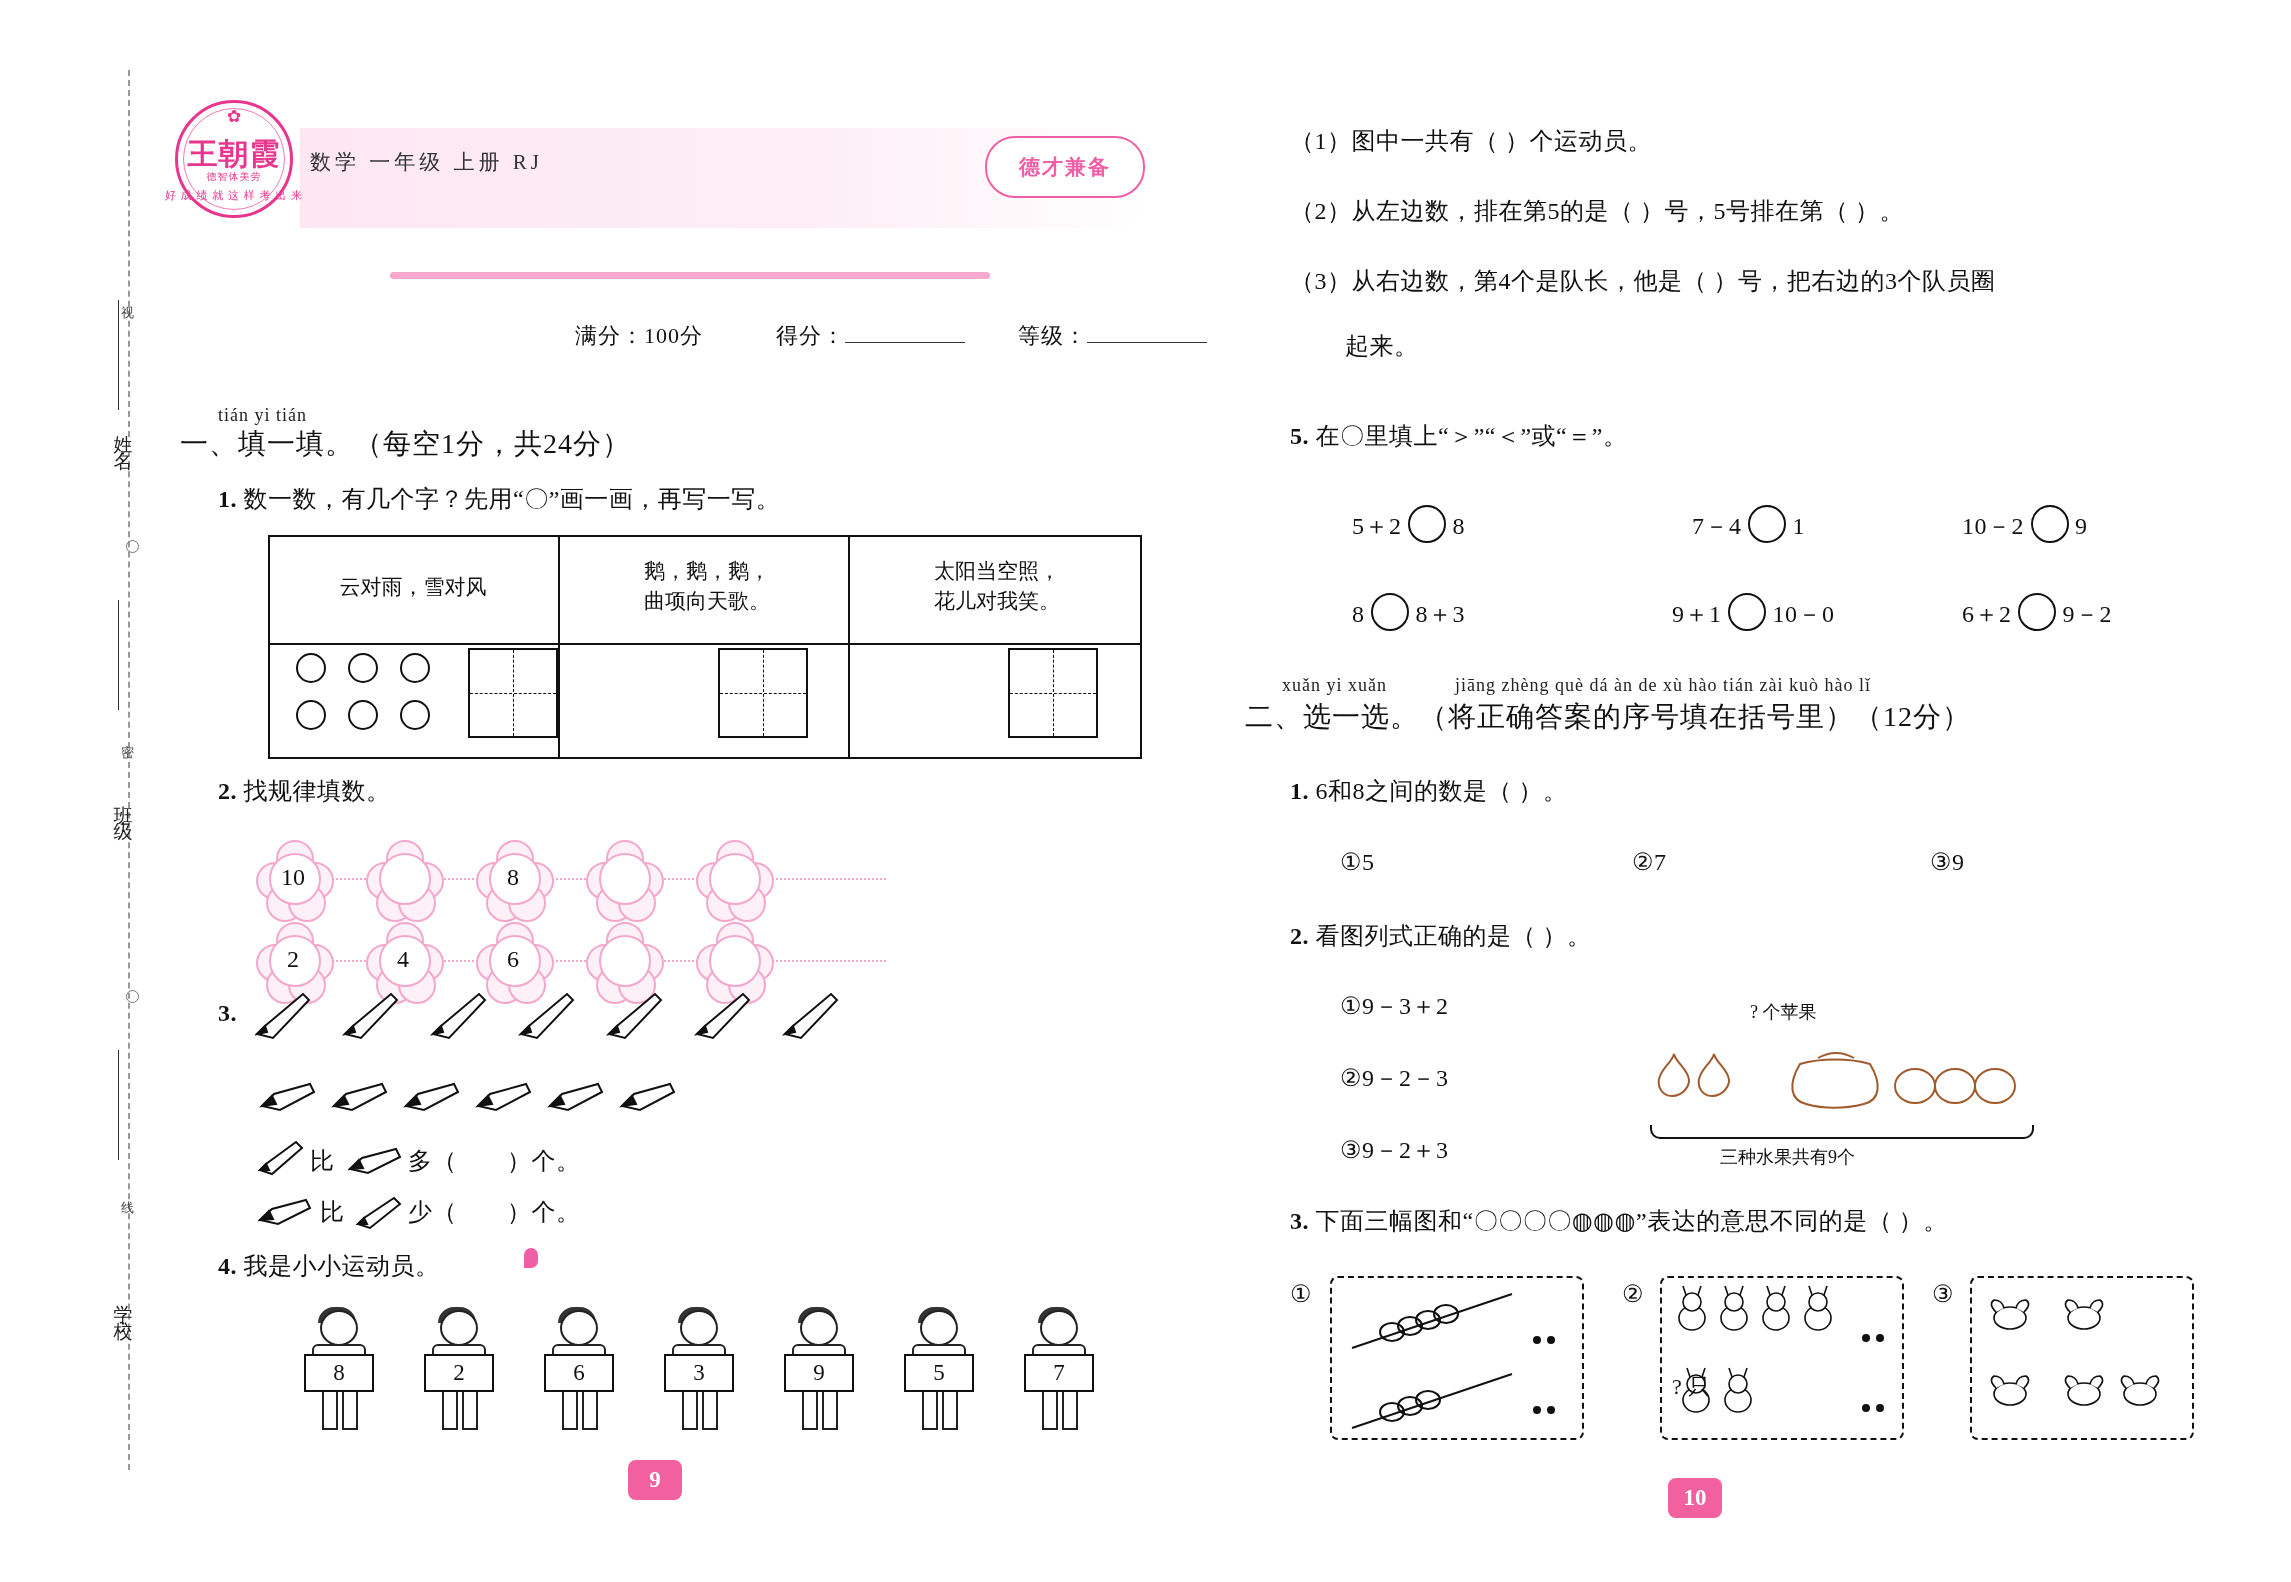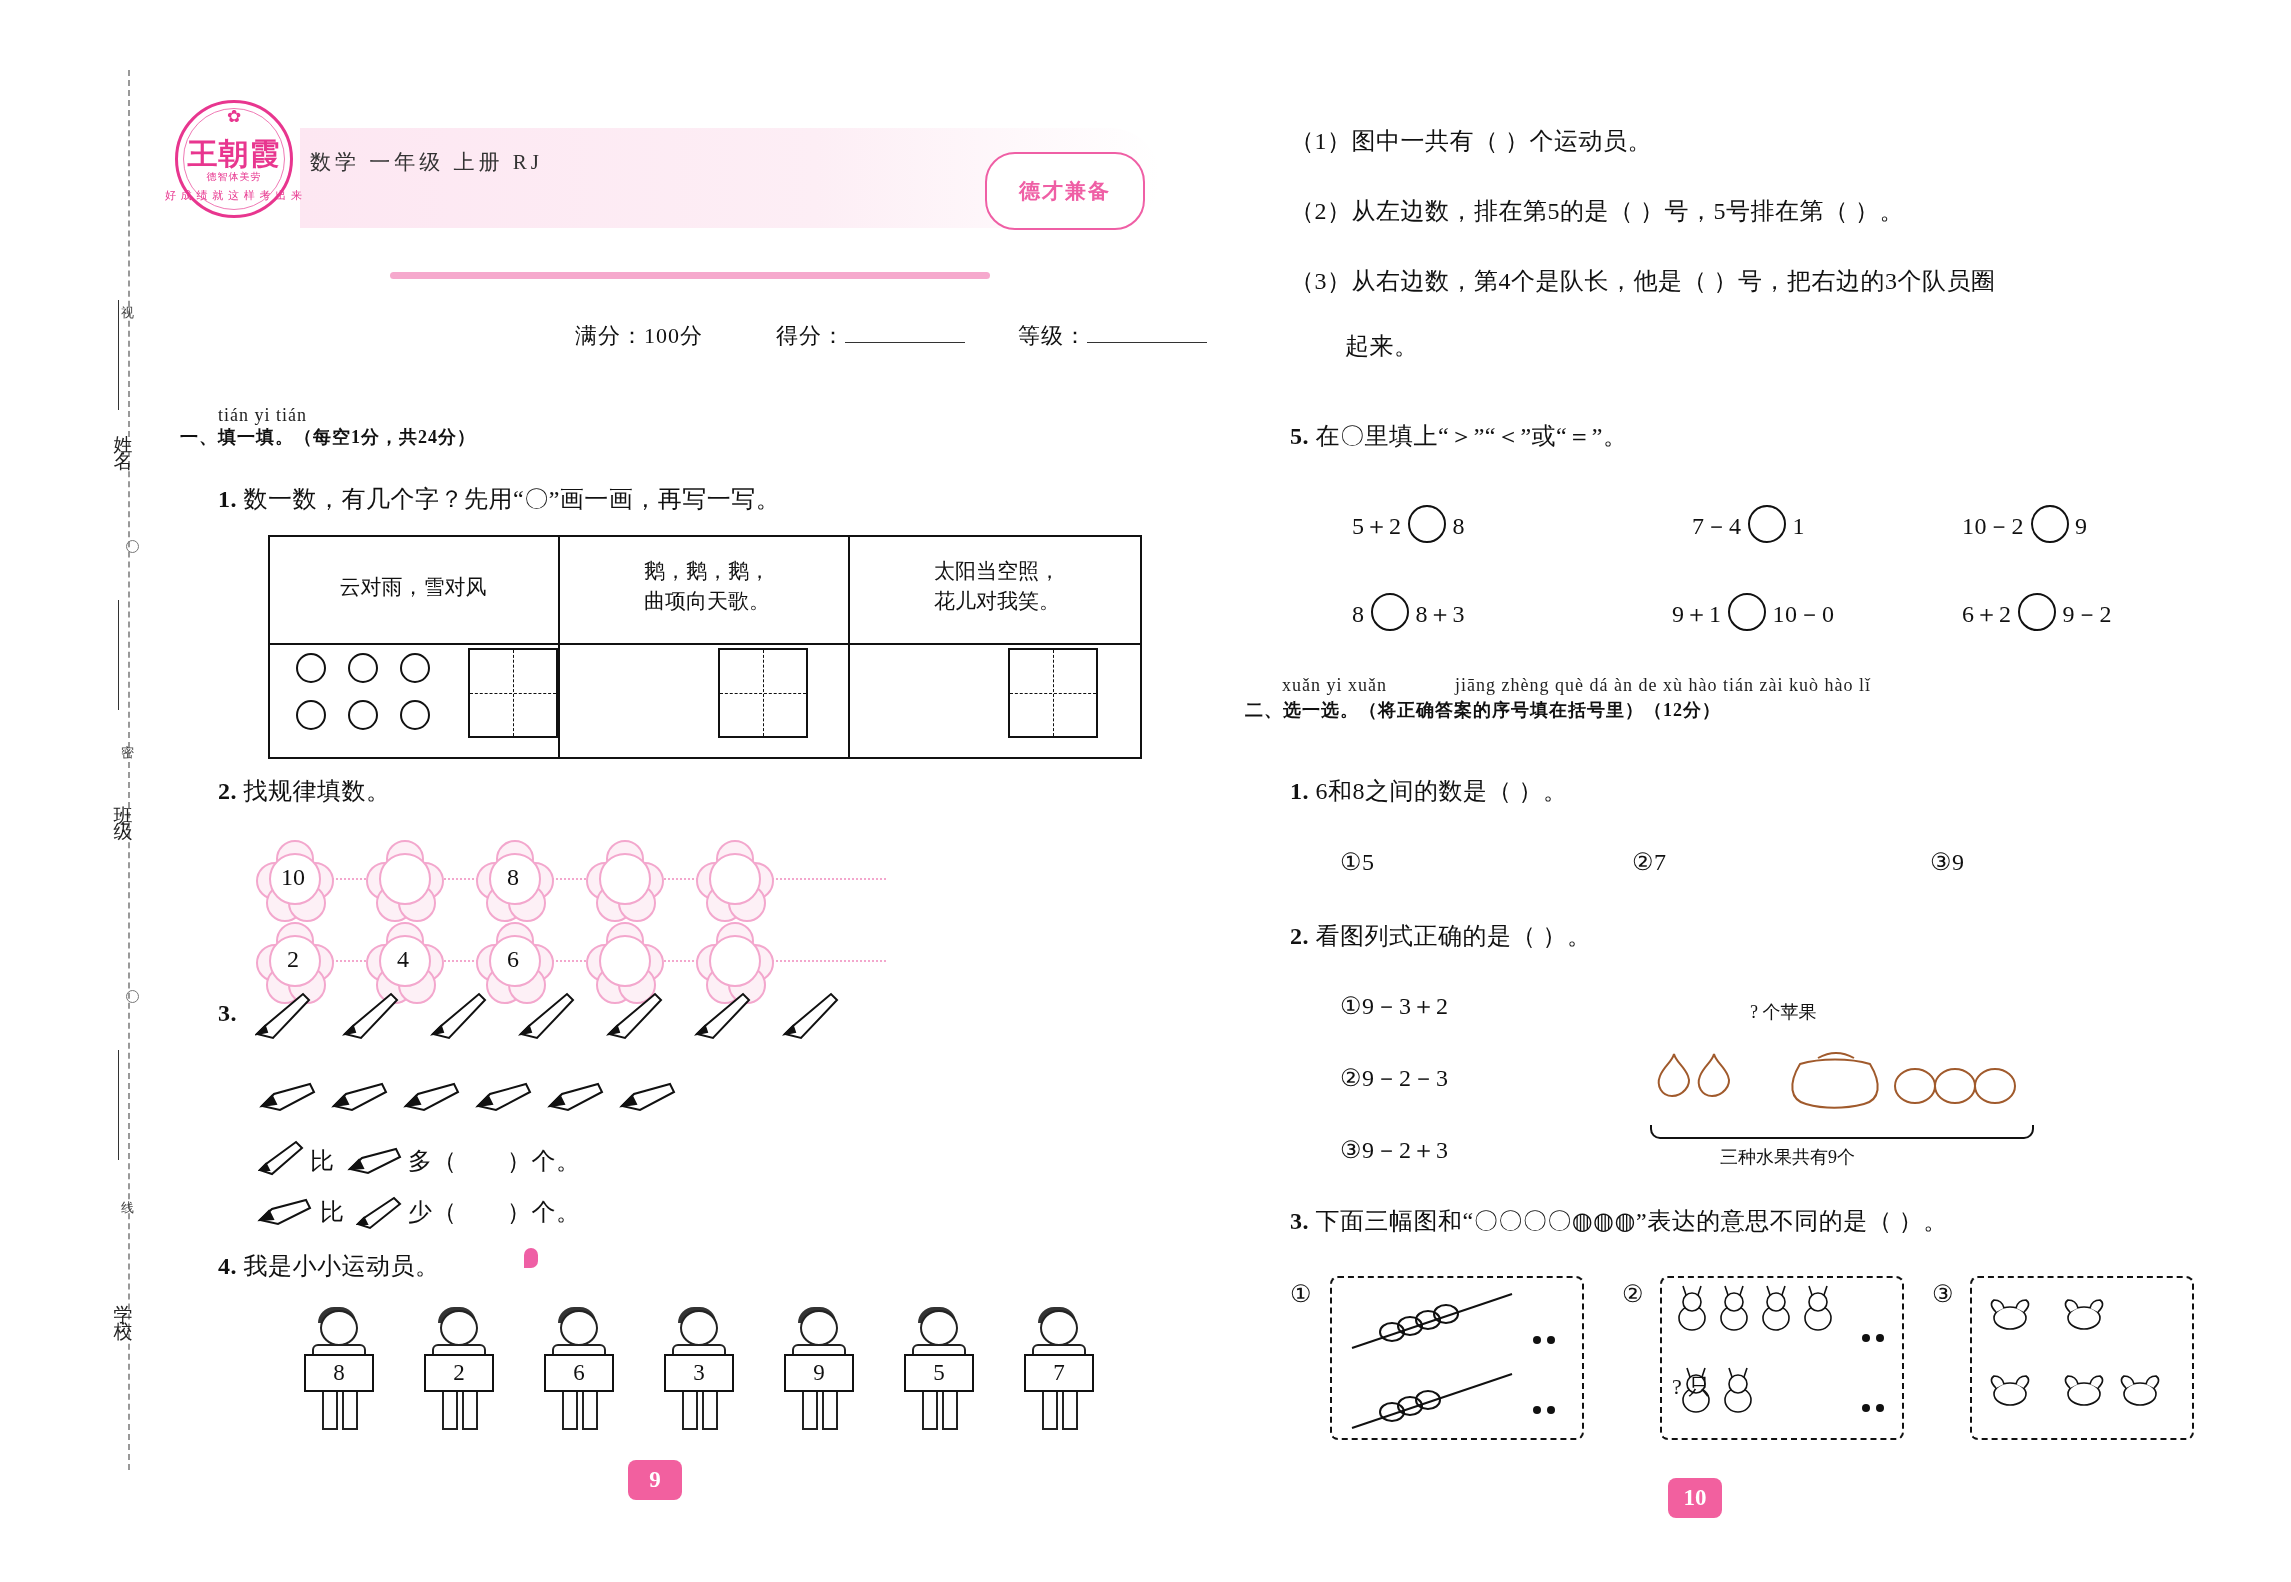--- a/index.html
+++ b/index.html
@@ -70,35 +70,35 @@
   .subject-line{
     position:absolute;left:310px;top:148px;font-size:21px;color:#333;letter-spacing:4px;
   }
   .paper-title{
     position:absolute;left:460px;top:216px;font-size:40px;font-weight:bold;color:#111;letter-spacing:3px;
   }
   .title-underline{
     position:absolute;left:390px;top:272px;width:600px;height:7px;background:#f6a9cd;border-radius:4px;
   }
   .badge{
-    position:absolute;left:985px;top:152px;width:160px;height:78px;
+    position:absolute;left:985px;top:136px;width:160px;height:62px;
   }
   .badge .bb{
     position:absolute;inset:0;border:2px solid #ef5fa5;border-radius:30px;background:#fff;
   }
   .badge .txt{
     position:absolute;left:50%;top:50%;transform:translate(-50%,-50%);
     color:#ef5fa5;font-size:21px;font-weight:bold;letter-spacing:2px;white-space:nowrap;
   }
   .scoreline{position:absolute;top:318px;left:575px;font-size:22px;letter-spacing:1px;}
   .scoreline span{display:inline-block;}
   .ul{display:inline-block;border-bottom:1.5px solid #333;height:24px;}
 
   
-  .sec{position:absolute;font-size:18px;font-weight:bold;letter-spacing:1px;}
+  .sec{position:absolute;font-size:28px;font-weight:normal;letter-spacing:1px;}
   .pinyin{position:absolute;font-size:18px;color:#222;letter-spacing:1px;font-family:"Liberation Serif",serif;}
   .q{position:absolute;font-size:24px;letter-spacing:0.5px;}
   .qn{font-weight:bold;}
   .small{font-size:22px;}
 
   
   .tbl{position:absolute;border:2px solid #111;}
   .tline{position:absolute;background:#111;}
 
   .poem{position:absolute;font-size:21px;text-align:center;line-height:30px;}

